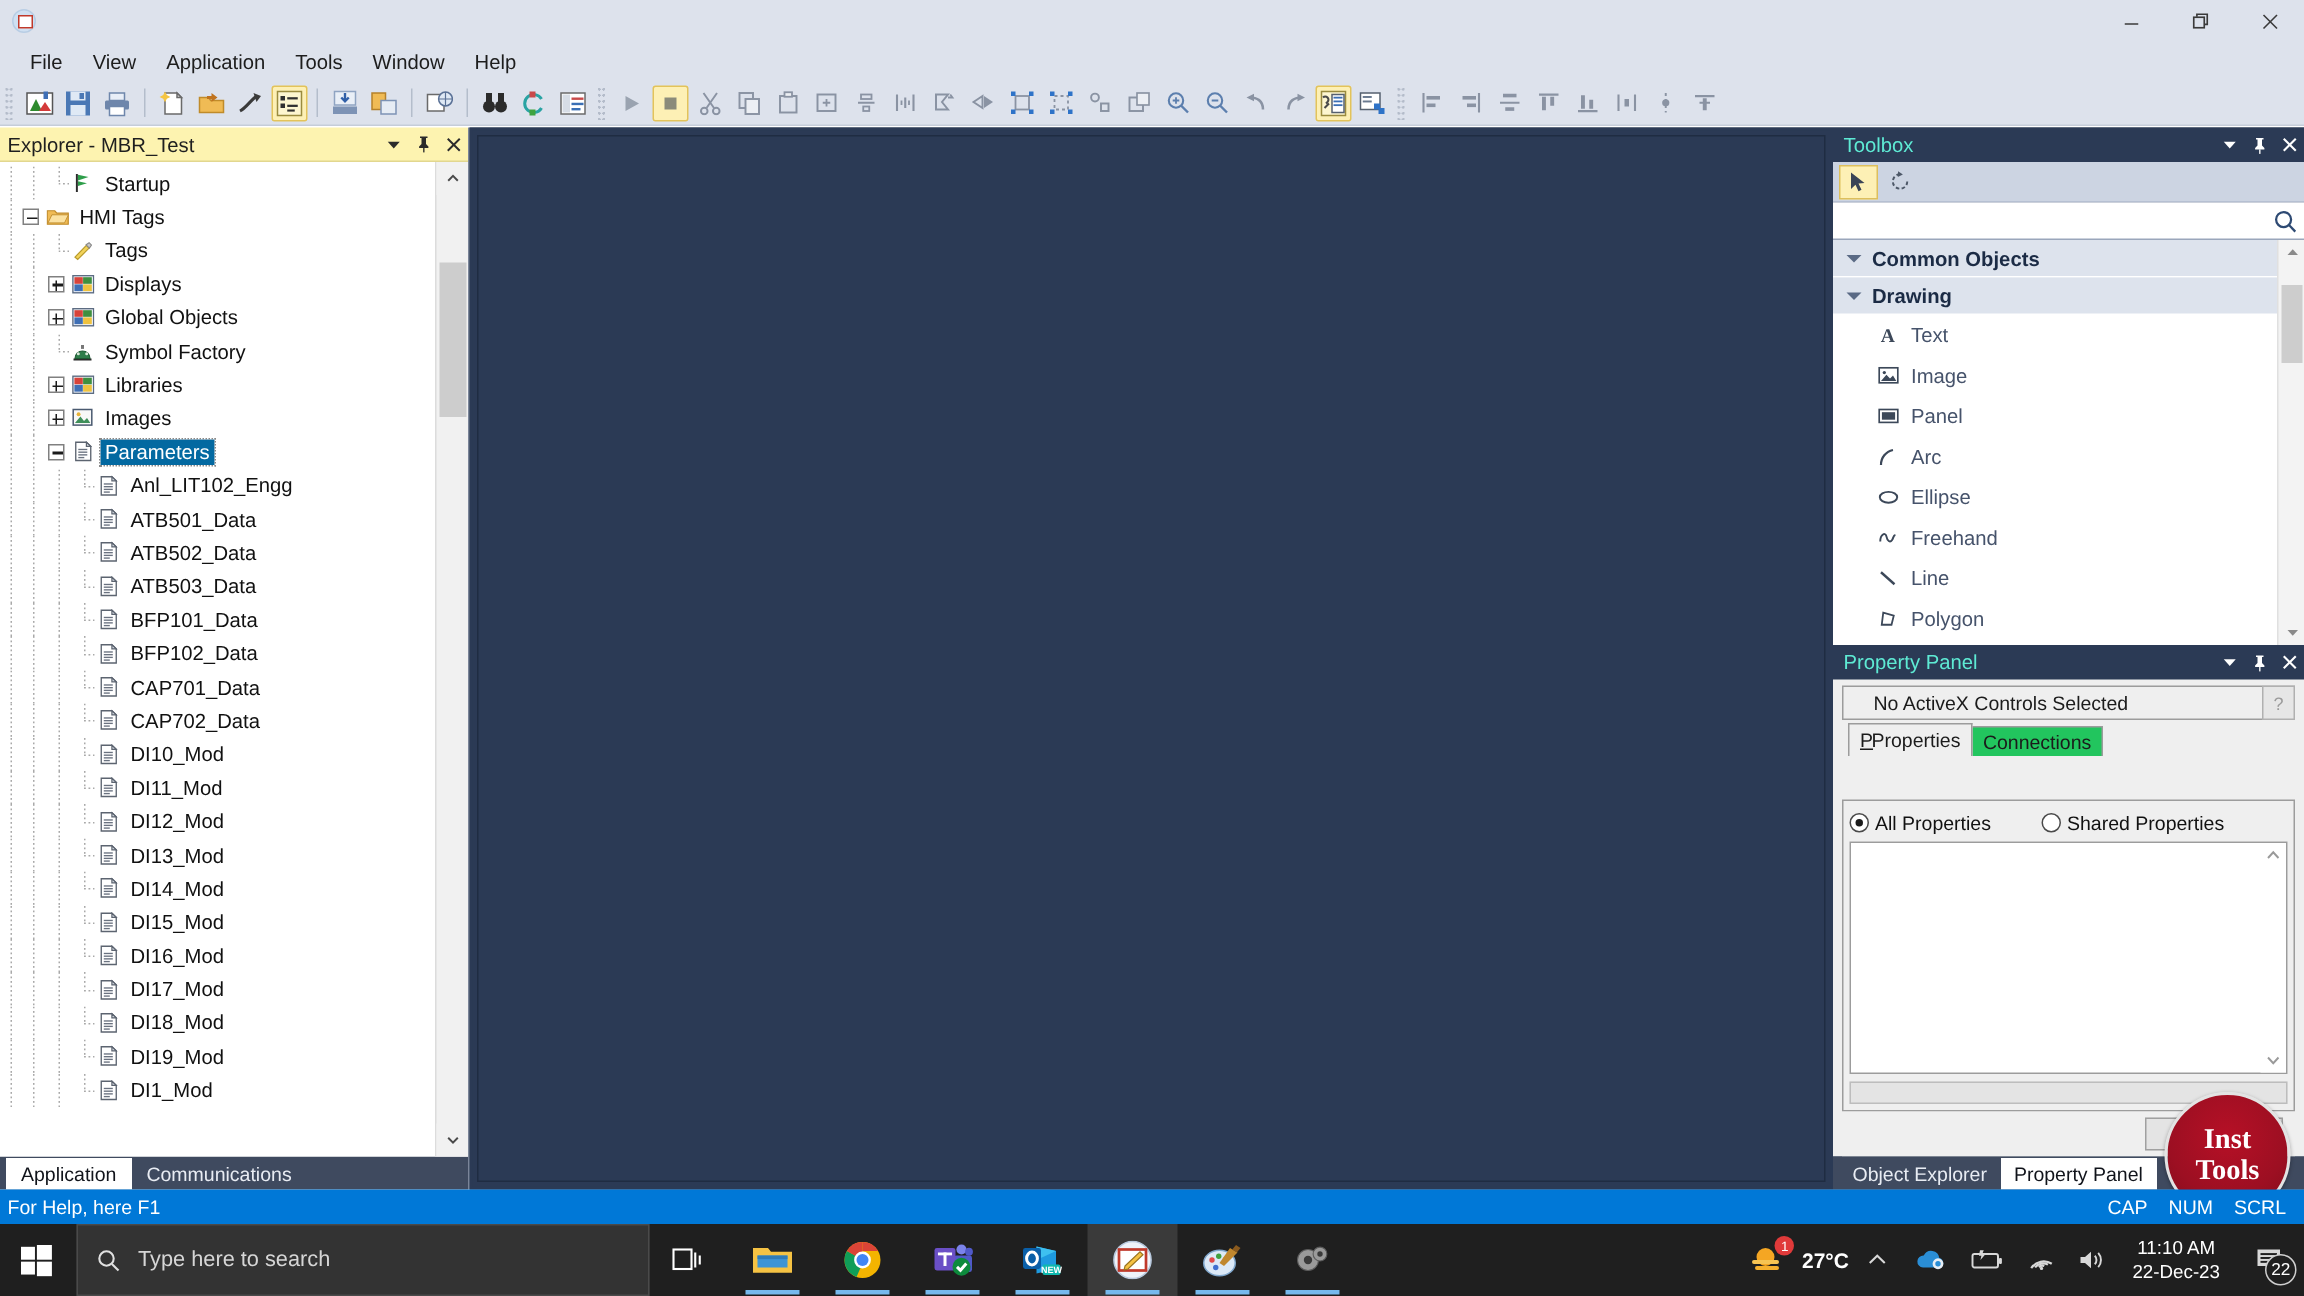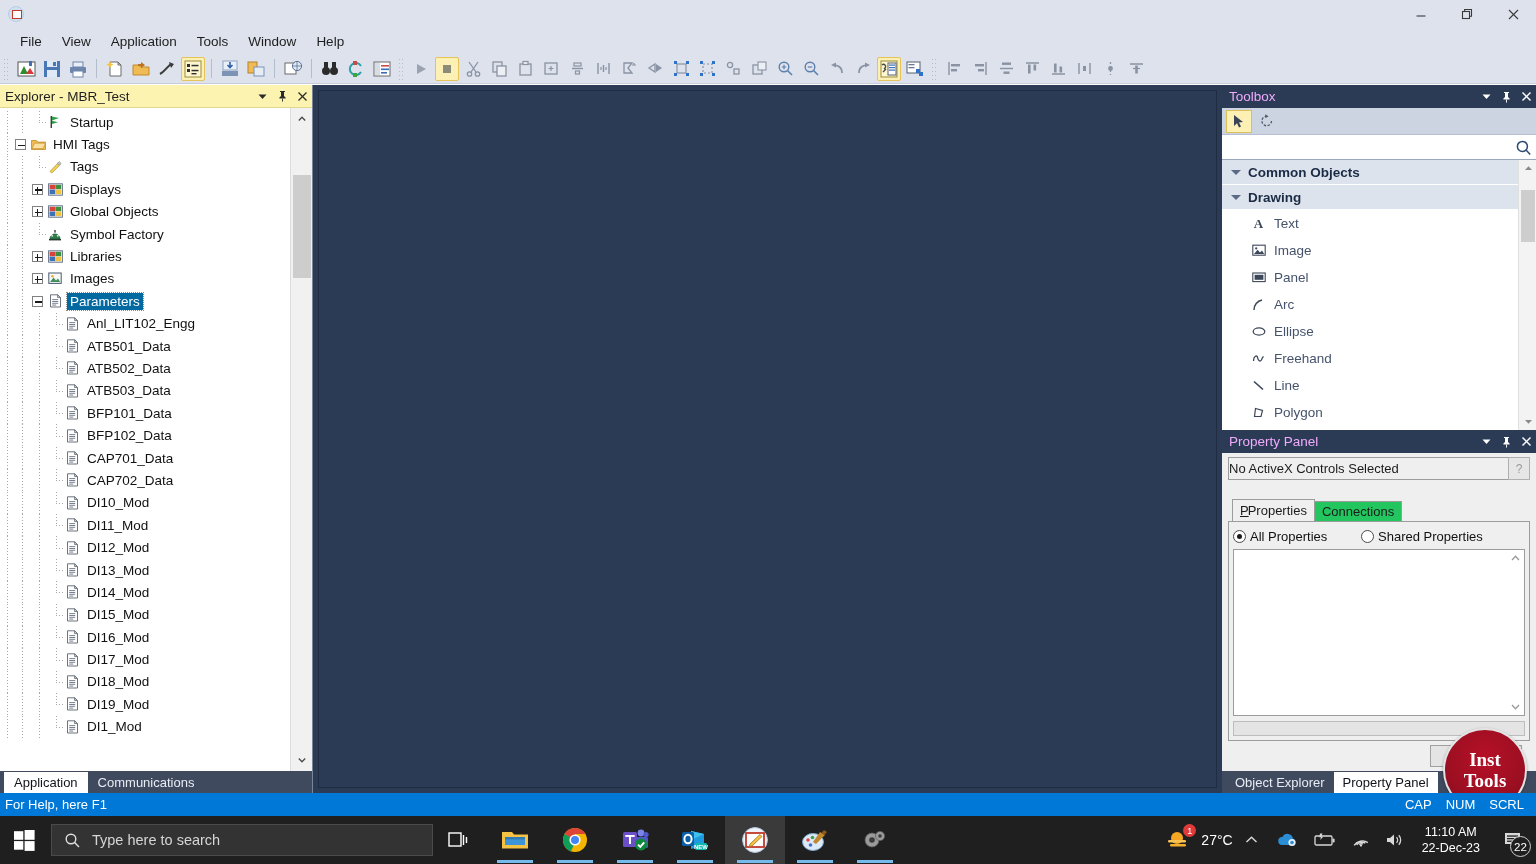--- a/index.html
+++ b/index.html
@@ -139,21 +139,21 @@
   }
   .canvas-inner {
     position:absolute; left:3px; top:3px; right:3px; bottom:3px;
     background:#2b3a55; border:1px solid #1f2c42;
   }
 
   
   .rightdock { position:absolute; left:1222px; top:85px; width:314px; height:708px; background:#2b3a55; }
 
   .panel-title {
-    height:23px; background:#2b3a55; color:#f0abfc; display:flex; align-items:center;
+    height:23px; background:#2b3a55; color:#5eead4; display:flex; align-items:center;
     padding-left:7px; font-size:13.5px; flex:none;
   }
   .panel-title .hdr-btns { margin-left:auto; display:flex; }
 
   .toolbox { position:absolute; left:0; top:0; width:314px; height:345px; display:flex; flex-direction:column; }
   .tbx-strip {
     height:27px; background:#ccd4e2; display:flex; align-items:center; padding-left:4px; gap:2px; flex:none;
     border-bottom:1px solid #b6c0d2;
   }
   .tbx-btn {
@@ -186,35 +186,35 @@
     position:absolute; right:0; top:0; width:18px; bottom:0; background:#f3f3f3; border-left:1px solid #e0e0e0;
   }
   .tbx-sb .a { position:absolute; left:0; width:18px; height:17px; display:flex; align-items:center; justify-content:center; }
   .tbx-sb .a.up{top:0;} .tbx-sb .a.dn{bottom:0;}
   .tbx-sb .th { position:absolute; left:2px; width:14px; background:#cdcdcd; }
 
   .proppanel { position:absolute; left:0; top:345px; width:314px; height:363px; display:flex; flex-direction:column; }
   .pp-body { flex:1; background:#efefef; padding:4px 6px 0 6px; display:flex; flex-direction:column; }
   .pp-noax {
     height:23px; background:#efefef; border:1px solid #9c9c9c; display:flex; align-items:center;
-    padding-left:0; font-size:13px; color:#1b1b1b; flex:none; margin-bottom:19px;
+    padding-left:20px; font-size:13px; color:#1b1b1b; flex:none; margin-bottom:2px;
     position:relative;
   }
   .pp-noax .q {
     position:absolute; right:-1px; top:-1px; width:22px; height:23px; border:1px solid #b0b0b0;
     background:#e6e6e6; display:flex; align-items:center; justify-content:center; color:#9a9a9a; font-size:12px;
   }
   .pp-tabs { display:flex; align-items:flex-end; height:22px; flex:none; padding-left:4px; }
   .pp-tab {
     height:20px; padding:0 7px; display:flex; align-items:center; font-size:13px;
     border:1px solid #9c9c9c; border-bottom:none; background:#22c55e; color:#1b1b1b; margin-right:-1px;
   }
   .pp-tab.active { background:#efefef; height:22px; position:relative; z-index:2; }
   .pp-tab u { text-decoration:underline; }
-  .pp-frame { border:1px solid #9c9c9c; background:#efefef; flex:1; display:flex; flex-direction:column; padding:4px; }
+  .pp-frame { border:1px solid #9c9c9c; background:#efefef; flex:1; display:flex; flex-direction:column; padding:4px;margin-top:29px; }
   .pp-radios { display:flex; align-items:center; height:20px; flex:none; margin-bottom:3px; }
   .radio { display:flex; align-items:center; font-size:13px; color:#111; }
   .radio .dot {
     width:13px; height:13px; border-radius:50%; border:1.4px solid #4a4a4a; background:#fff;
     margin-right:4px; position:relative; flex:none;
   }
   .radio.on .dot::after { content:""; position:absolute; left:3px; top:3px; width:5px; height:5px; border-radius:50%; background:#1b1b1b; }
   .pp-listbox { flex:1; background:#fff; border:1px solid #9c9c9c; position:relative; }
   .pp-lsb { position:absolute; right:0; top:0; bottom:0; width:17px; background:#fff; }
   .pp-lsb .a { position:absolute; left:0; width:17px; height:17px; display:flex; align-items:center; justify-content:center; }
@@ -242,40 +242,40 @@
     border:2px solid #e3e3e3; box-shadow:0 1px 3px rgba(0,0,0,.35);
   }
 
   
   .taskbar {
     position:absolute; left:0; top:816px; width:1536px; height:48px; background:#1f1f1f;
     display:flex; align-items:center; color:#fff;
   }
   .start { width:48px; height:48px; display:flex; align-items:center; justify-content:center; }
   .tb-search {
-    width:382px; height:32px; background:#333333; border:1px solid #4a4a4a; display:flex; align-items:center;
+    width:382px; height:48px; background:#333333; border:1px solid #4a4a4a; display:flex; align-items:center;
     margin-left:3px;
   }
   .tb-search .mi { width:40px; display:flex; align-items:center; justify-content:center; }
   .tb-search .ph { color:#d6d6d6; font-size:14.5px; }
   .tb-ico {
     width:60px; height:48px; display:flex; align-items:center; justify-content:center; position:relative;
   }
   .tb-ico.open::after { content:""; position:absolute; left:12px; right:12px; bottom:1px; height:3px; background:#76b9ed; }
   .tb-ico.active { background:#3a3a3a; }
   .tray { margin-left:auto; display:flex; align-items:center; height:48px; padding-right:0; }
   .tray-item { height:48px; display:flex; align-items:center; justify-content:center; padding:0 7px; }
   .clock { display:flex; flex-direction:column; align-items:center; justify-content:center; font-size:12.5px; line-height:16px; padding:0 10px; }
   .notif { width:46px; height:48px; display:flex; align-items:center; justify-content:center; position:relative; }
   .notif .cnt {
     position:absolute; right:5px; bottom:7px; width:21px; height:21px; border-radius:50%;
     border:1px solid #cfcfcf; color:#fff; font-size:11.5px; display:flex; align-items:center; justify-content:center;
     background:#1f1f1f;
   }
-  .temp { font-size:14px; color:#fff; padding-left:2px; }
+  .temp { font-size:14px; color:#fff; padding-left:2px;font-weight:bold; }
 </style>
 </head>
 <body>
 
 <div id="app">
 
   <div class="titlebar">
     <div class="appicon"></div>
     <div class="winbtns">
       <div class="winbtn">

